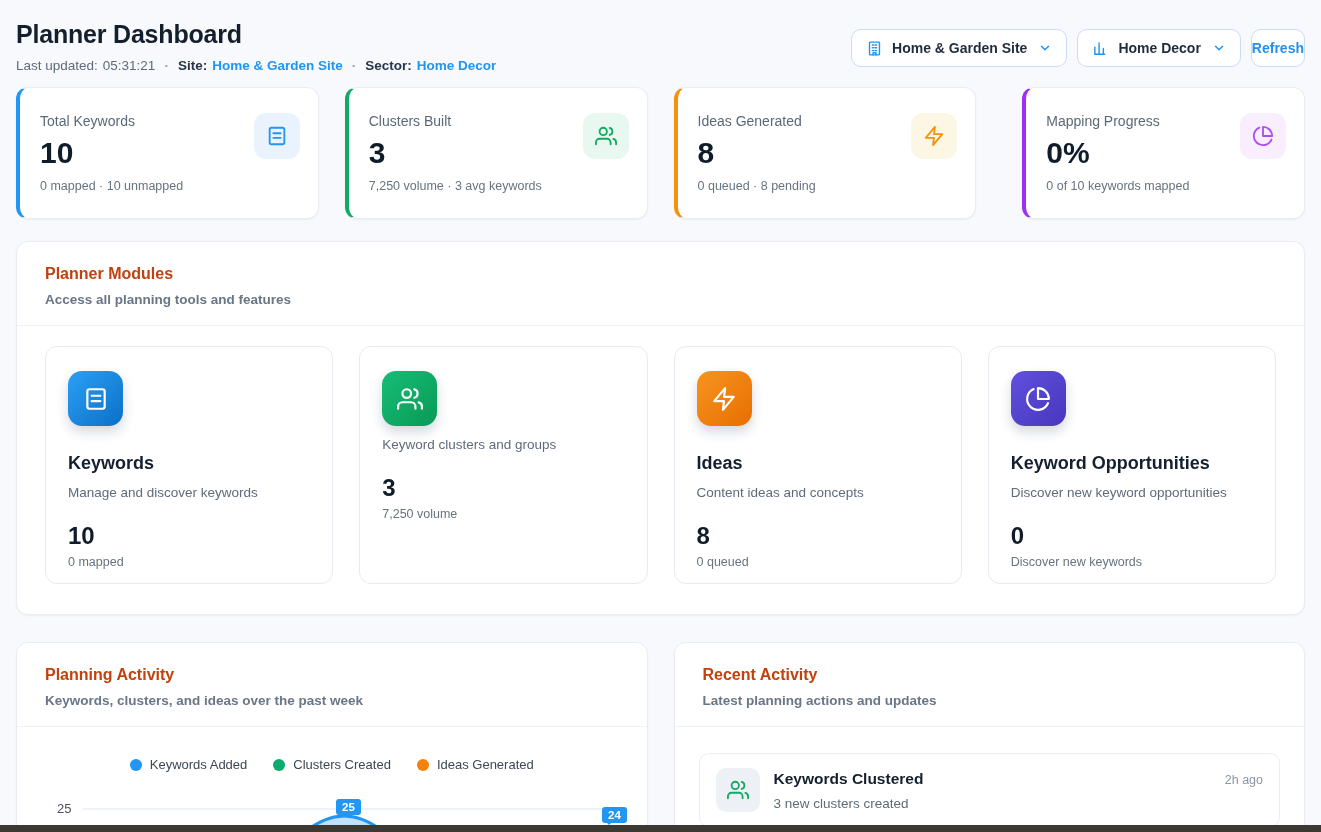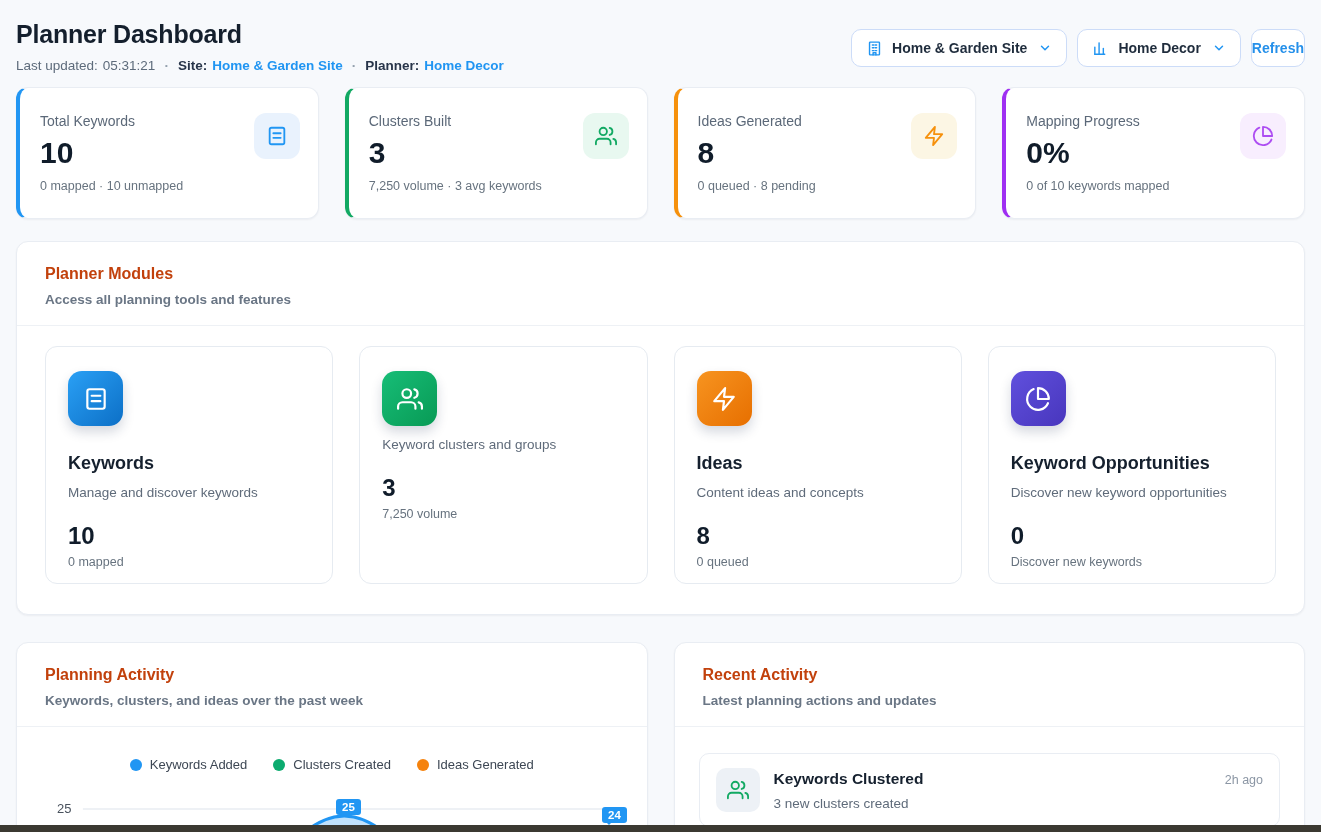--- a/index.html
+++ b/index.html
@@ -112,21 +112,21 @@
     <div class="header">
       <div>
         <h1 class="page-title">Planner Dashboard</h1>
         <div class="meta">
           <span>Last updated:</span>
           <span style="margin-left:-4px">05:31:21</span>
           <span class="dot">·</span>
           <span class="m-label">Site:</span>
           <span class="m-link" style="margin-left: -4px; color: rgb(32, 149, 242);">Home &amp; Garden Site</span>
           <span class="dot">·</span>
-          <span class="m-label">Planner:</span>
+          <span class="m-label">Sector:</span>
           <span class="m-link" style="margin-left: -4px; color: rgb(32, 149, 242);">Home Decor</span>
         </div>
       </div>
       <div class="controls">
         <button class="btn">
           <span class="ic">
             <svg width="17" height="17" viewBox="0 0 24 24" fill="none" stroke="currentColor" stroke-width="2" stroke-linecap="round" stroke-linejoin="round">
                 <rect x="5" y="3" width="14" height="18" rx="1"></rect>
                 <path d="M9 7h2M13 7h2M9 11h2M13 11h2M9 15h2M13 15h2"></path>
                 <path d="M10 21v-3h4v3"></path>
@@ -191,21 +191,21 @@
         <div class="stat-label">Ideas Generated</div>
         <div class="stat-value">8</div>
         <div class="stat-sub">0 queued · 8 pending</div>
         <div class="stat-icon" style="background: rgb(252, 246, 228); color: rgb(246, 145, 12);">
           <svg viewBox="0 0 24 24" fill="none" stroke="currentColor" stroke-width="2" stroke-linecap="round" stroke-linejoin="round">
               <polygon points="13 2 3 14 12 14 11 22 21 10 12 10 13 2"></polygon>
             </svg>
         </div>
       </div>
 
-      <div class="stat-card" style="border-left-color: rgb(159, 47, 242);">
+      <div class="stat-card" style="border-left-color: rgb(159, 47, 242); margin-left: 20px;">
         <div class="stat-label">Mapping Progress</div>
         <div class="stat-value">0%</div>
         <div class="stat-sub">0 of 10 keywords mapped</div>
         <div class="stat-icon" style="background: rgb(248, 238, 254); color: rgb(173, 77, 242);">
           <svg viewBox="0 0 24 24" fill="none" stroke="currentColor" stroke-width="2" stroke-linecap="round" stroke-linejoin="round">
               <path d="M21.21 15.89A10 10 0 1 1 8 2.83"></path>
               <path d="M22 12A10 10 0 0 0 12 2v10z"></path>
             </svg>
         </div>
       </div>

